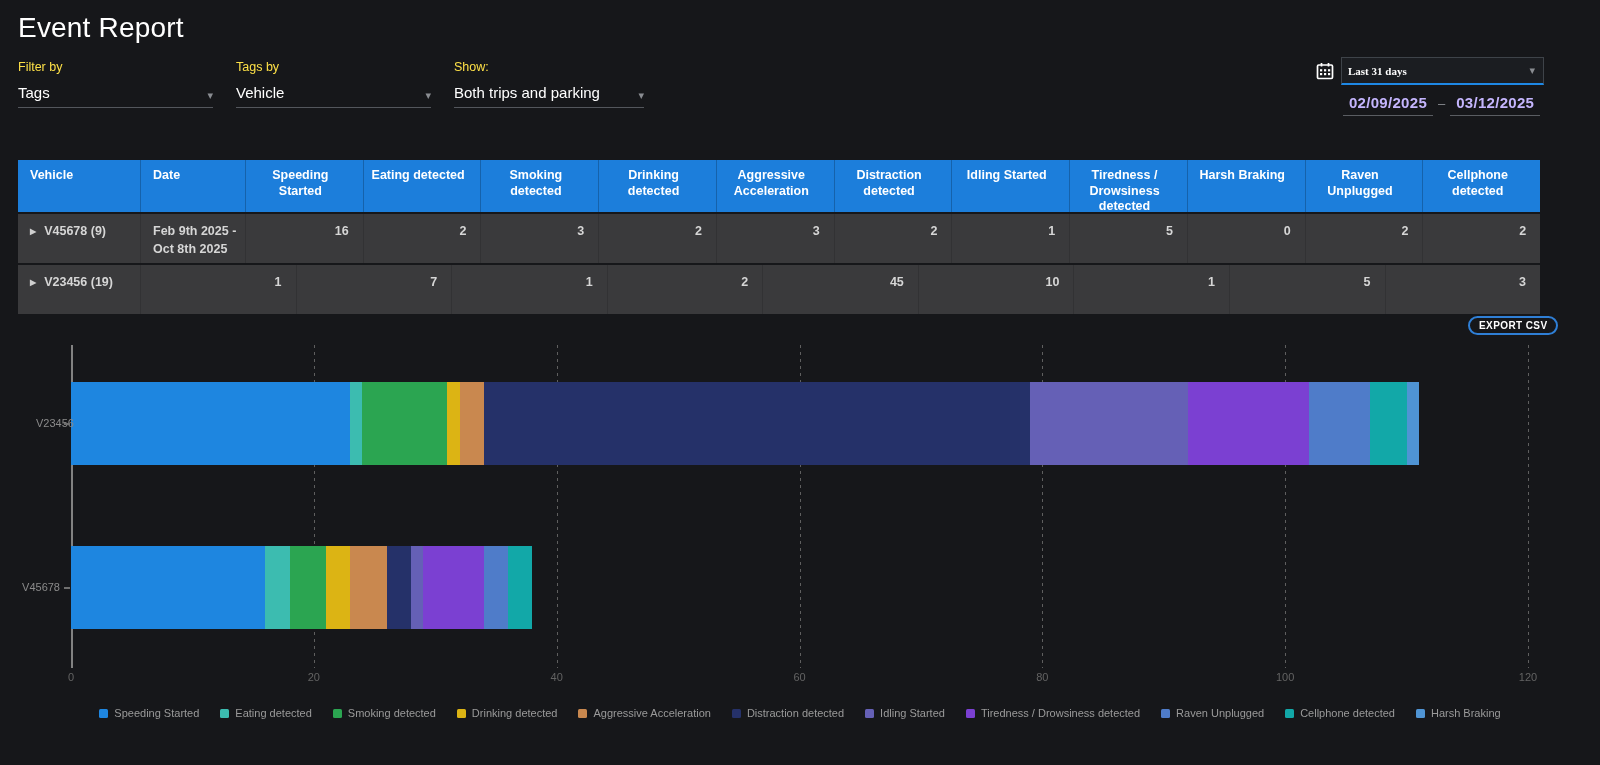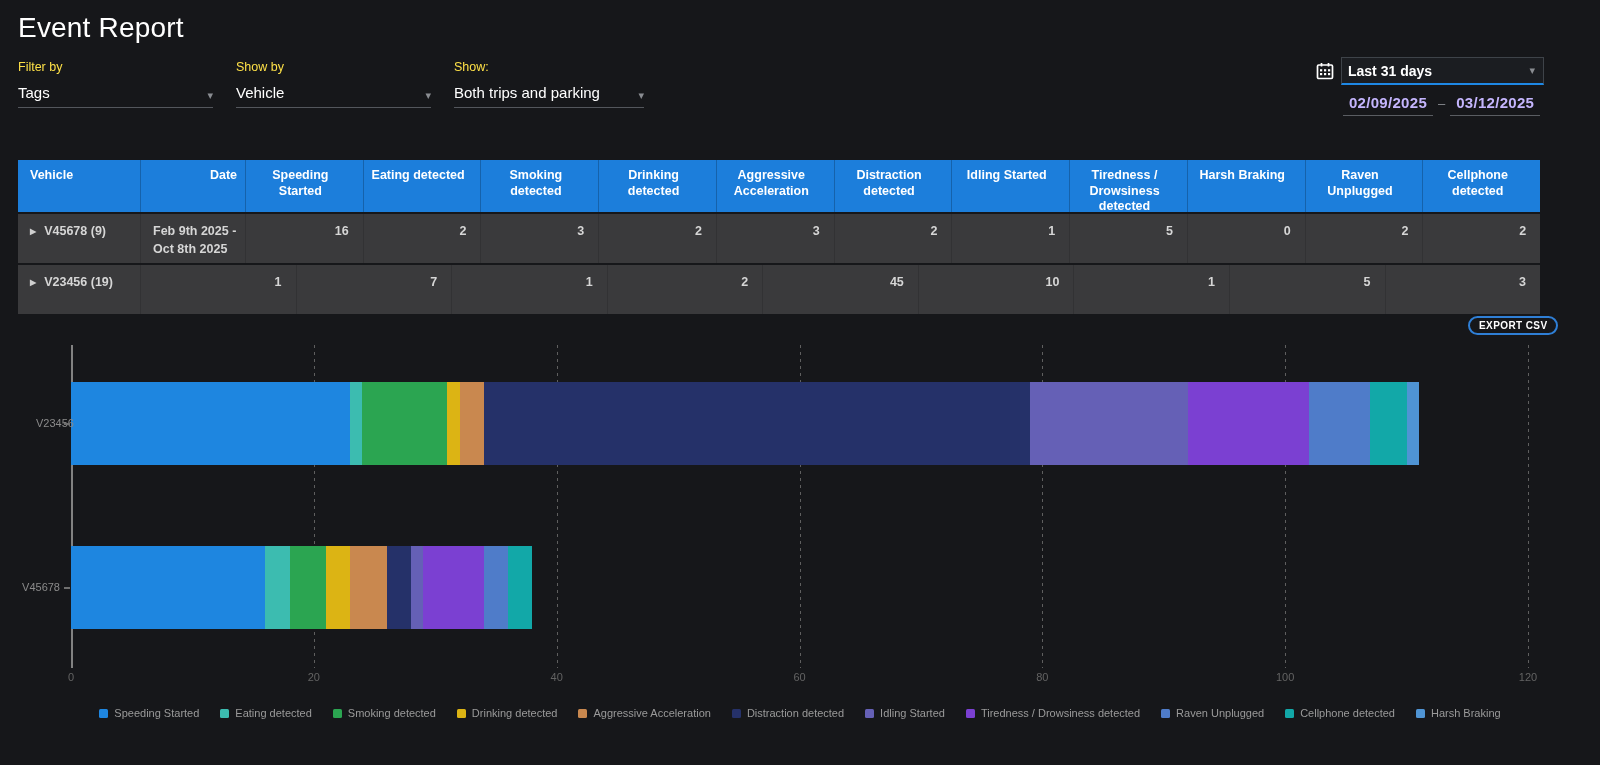--- a/index.html
+++ b/index.html
@@ -29,21 +29,21 @@
   .w195 { width:195px; } .w190 { width:190px; }
   
   .date-controls { position:absolute; left:1315px; top:57px; }
   .date-top { display:flex; align-items:center; }
   .cal-icon { width:20px; height:20px; margin-right:6px; flex:0 0 auto; }
   .preset-select {
     width:203px; height:28px; border:1px solid #3e4349; border-bottom:2px solid #1e88e5;
     background:#1b1d21; display:flex; align-items:center; justify-content:space-between;
     padding:0 8px 0 6px; cursor:pointer;
   }
-  .preset-select .pvalue { font-size:14px; font-weight:700; color:#fff; }
+  .preset-select .pvalue { font-size:11px; font-weight:700; color:#fff;font-family:Liberation Serif, serif; }
   .date-bottom { display:flex; align-items:center; margin-top:9px; margin-left:28px; }
   .date-input {
     font-size:15px; font-weight:700; color:#c4b5fd; letter-spacing:.3px;
     border-bottom:1px solid #5a5d62; padding:0 4px 4px 4px; width:90px; text-align:center;
     cursor:text;
   }
   .date-dash { color:#8a8d92; font-size:13px; margin:0 5px 4px 5px; }
   
   .event-table { position:absolute; left:18px; top:160px; width:1522px; }
   .thead { display:flex; background:#1c7edb; height:52px; }
@@ -96,21 +96,21 @@
 
 <div class="filters">
   <div class="filter-group">
     <span class="flabel">Filter by</span>
     <div class="filter-control w195">
       <span class="fvalue">Tags</span>
       <span class="caret">▾</span>
     </div>
   </div>
   <div class="filter-group">
-    <span class="flabel">Show by</span>
+    <span class="flabel">Tags by</span>
     <div class="filter-control w195">
       <span class="fvalue">Vehicle</span>
       <span class="caret">▾</span>
     </div>
   </div>
   <div class="filter-group">
     <span class="flabel">Show:</span>
     <div class="filter-control w190">
       <span class="fvalue">Both trips and parking</span>
       <span class="caret">▾</span>
@@ -141,21 +141,21 @@
   <div class="date-bottom">
     <span class="date-input">02/09/2025</span>
     <span class="date-dash">–</span>
     <span class="date-input">03/12/2025</span>
   </div>
 </div>
 
 <div class="event-table">
   <div class="thead" id="thead">
       <div class="th col-vehicle" style="text-align: left;">Vehicle</div>
-      <div class="th col-date" style="text-align: right;">Date</div>
+      <div class="th col-date" style="text-align: left;">Date</div>
       <div class="th col-num" style="text-align: center;">Speeding Started</div>
       <div class="th col-num" style="text-align: center;">Eating detected</div>
       <div class="th col-num" style="text-align: center;">Smoking detected</div>
       <div class="th col-num" style="text-align: center;">Drinking detected</div>
       <div class="th col-num" style="text-align: center;">Aggressive Acceleration</div>
       <div class="th col-num" style="text-align: center;">Distraction detected</div>
       <div class="th col-num" style="text-align: center;">Idling Started</div>
       <div class="th col-num" style="text-align: center;">Tiredness / Drowsiness detected</div>
       <div class="th col-num" style="text-align: center;">Harsh Braking</div>
       <div class="th col-num" style="text-align: center;">Raven Unplugged</div>

